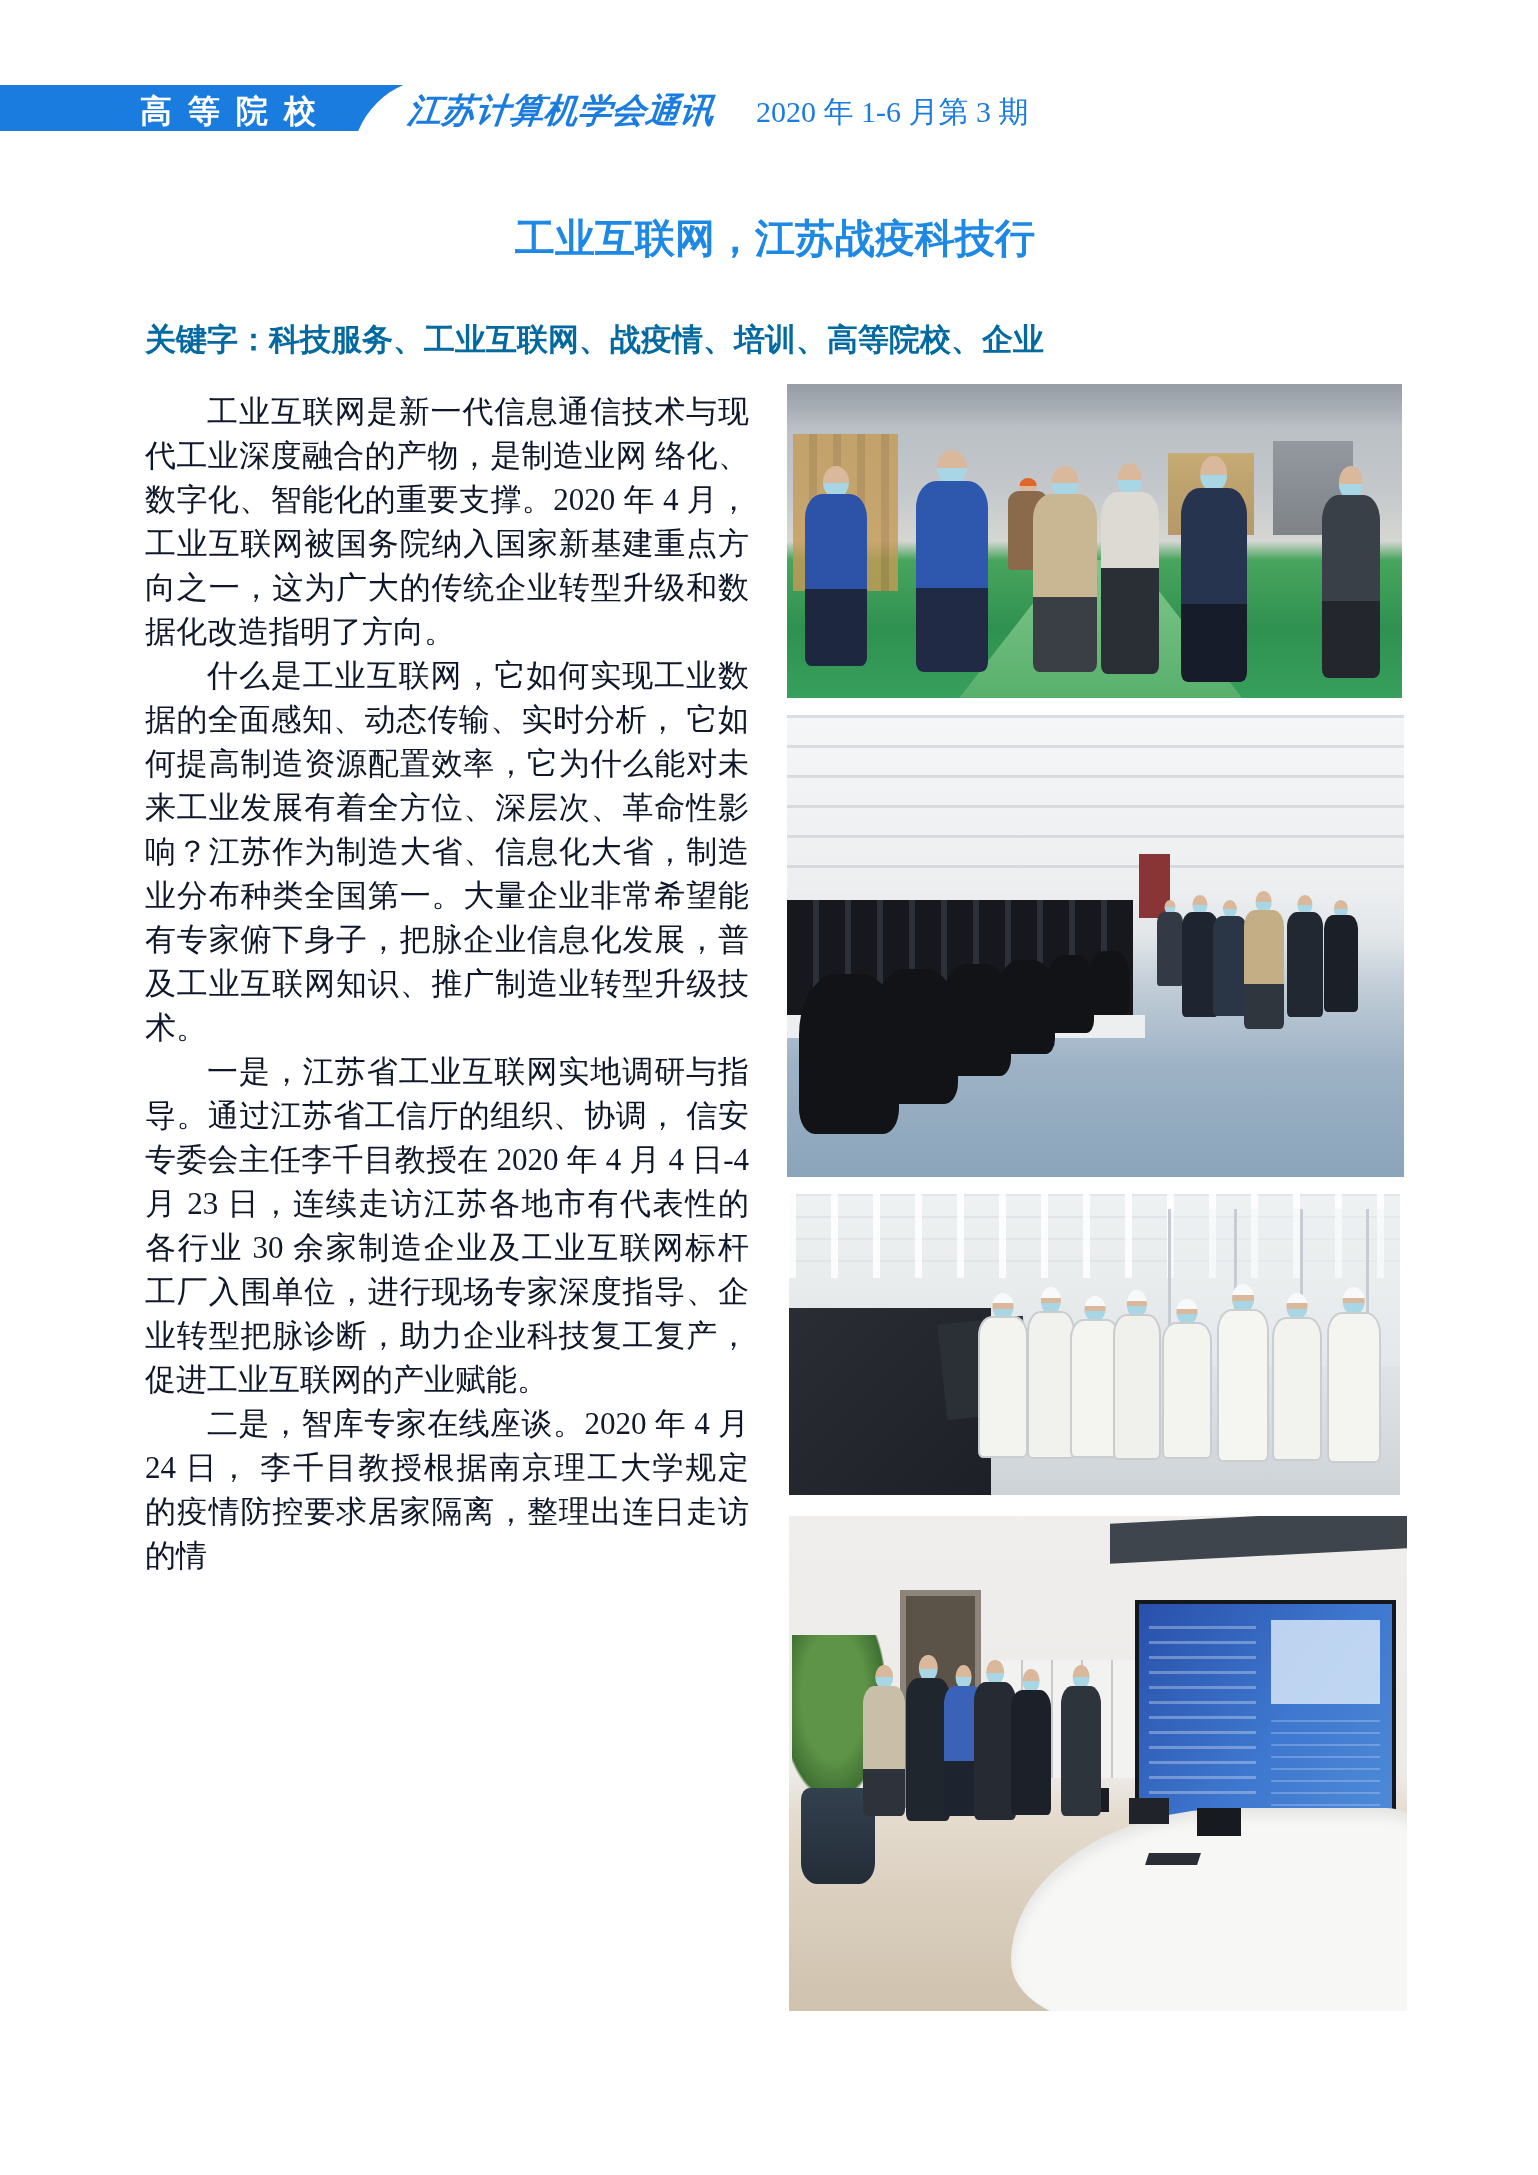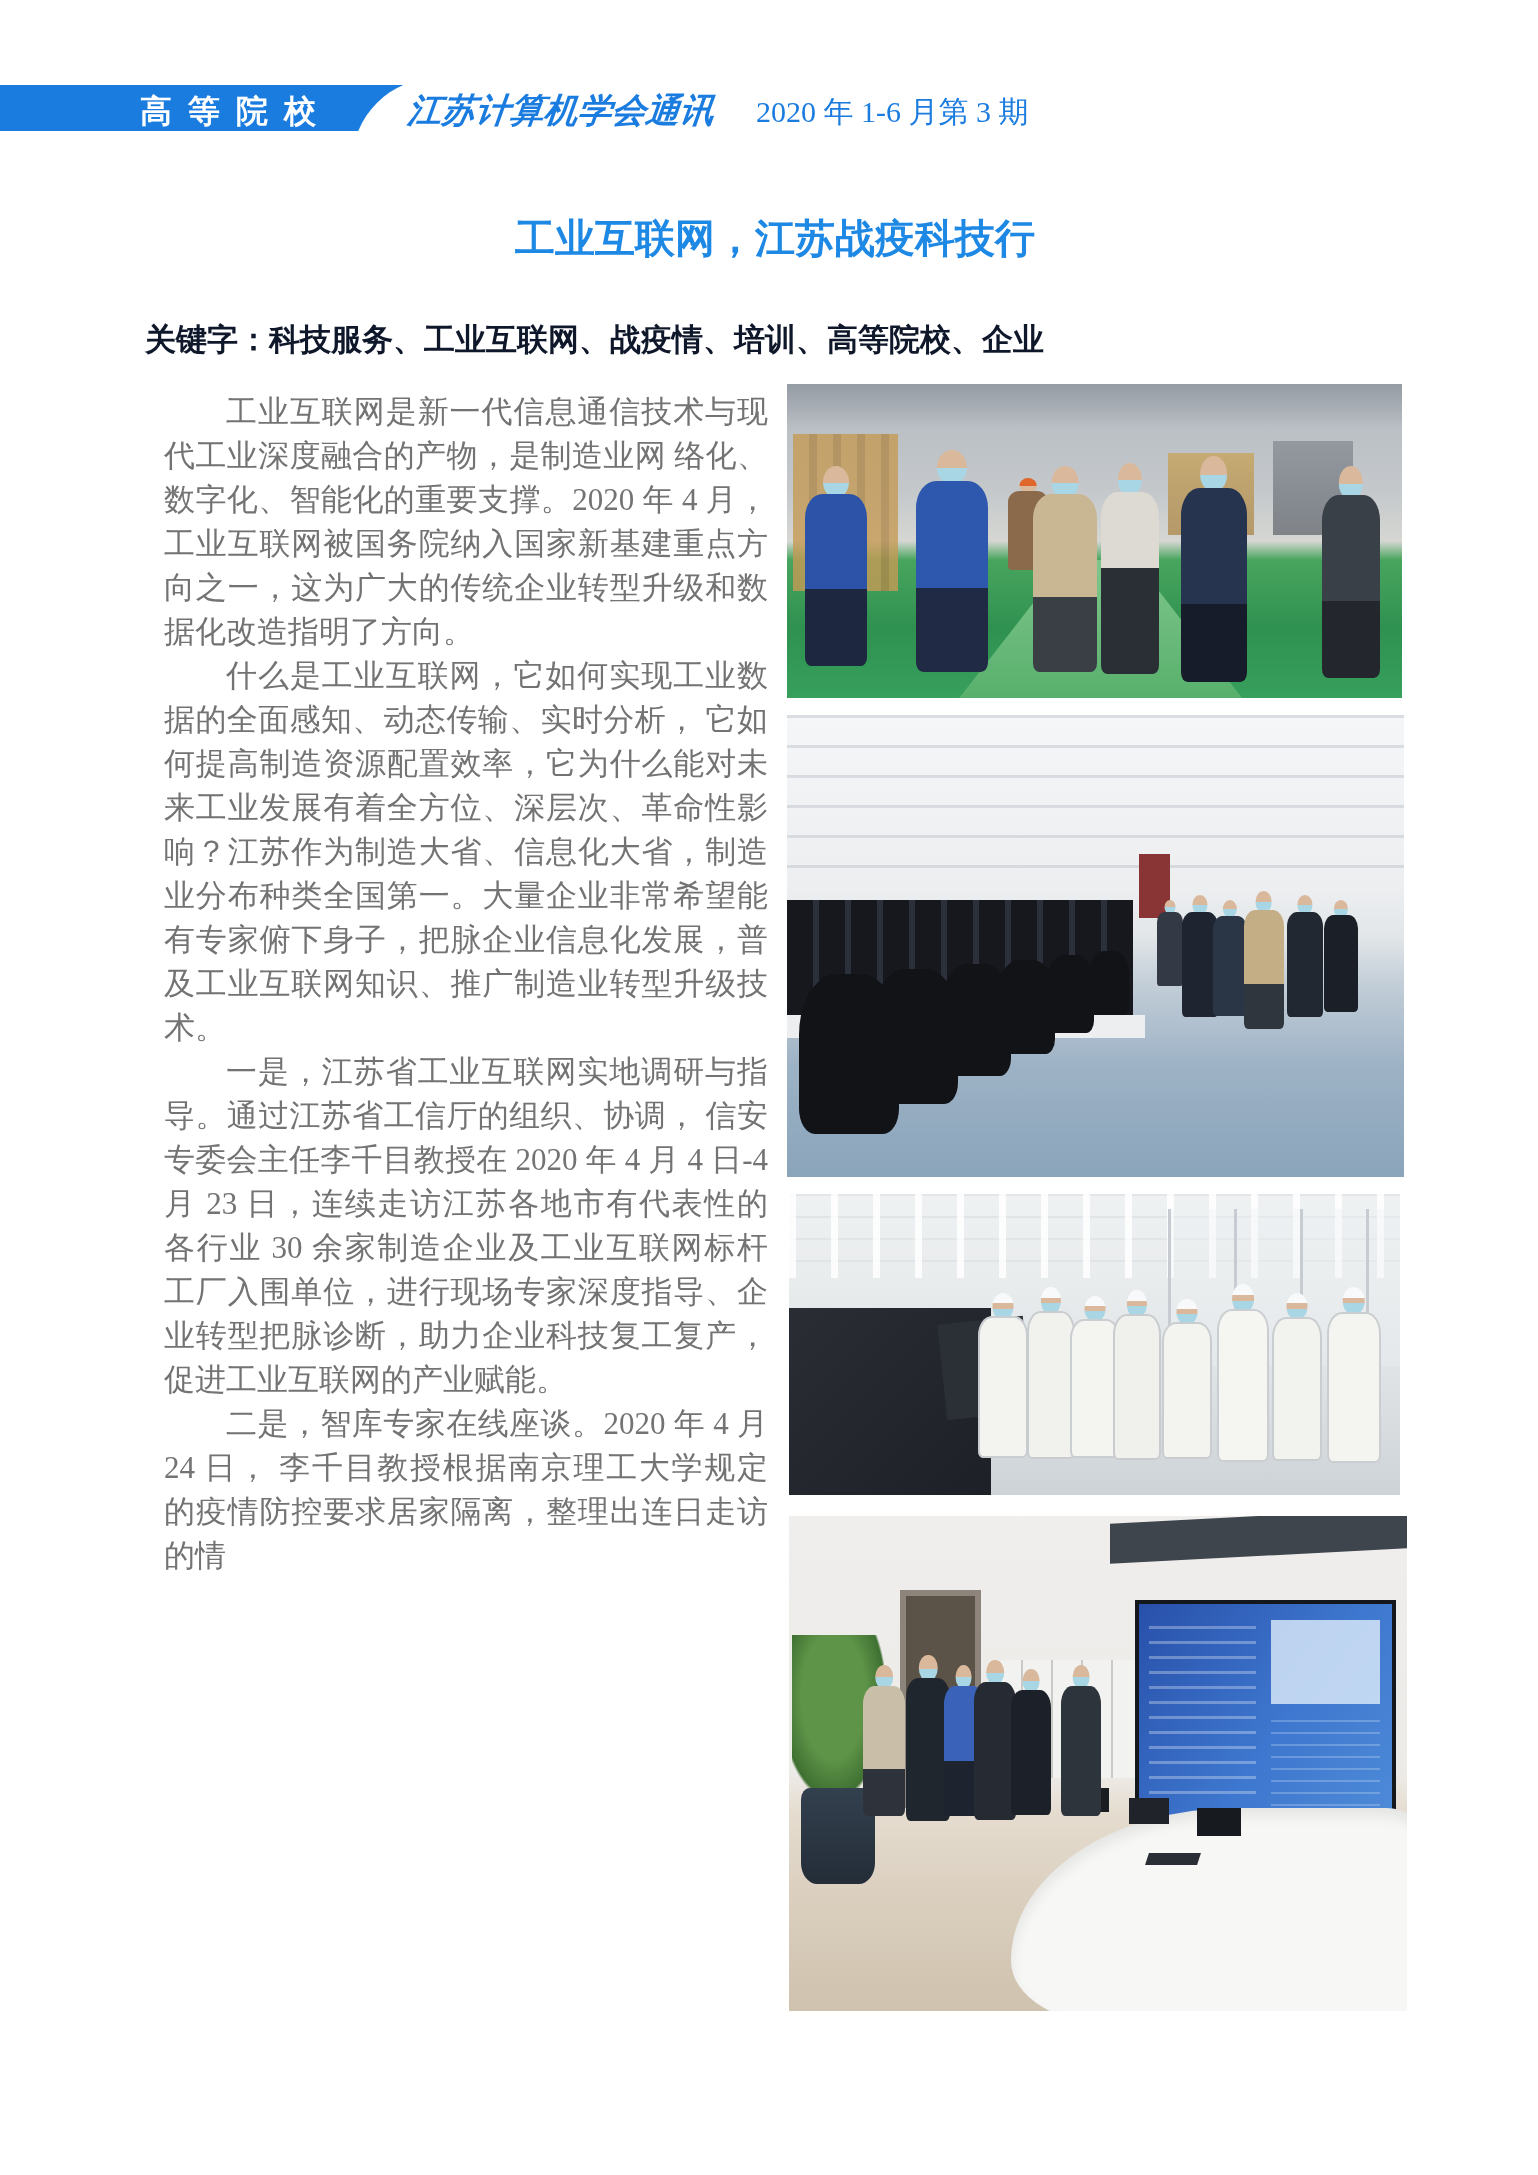--- a/index.html
+++ b/index.html
@@ -12,25 +12,25 @@
   .band-label{position:absolute;left:140px;top:90px;font-family:"Liberation Sans",sans-serif;
               font-size:32px;font-weight:bold;color:#ffffff;letter-spacing:16px;white-space:nowrap;}
   .journal-name{position:absolute;left:408px;top:88px;font-family:"Liberation Serif",serif;
                 font-size:34px;font-weight:bold;font-style:italic;color:#1b7ce0;transform:skewX(-6deg);white-space:nowrap;}
   .issue-info{position:absolute;left:756px;top:92px;font-size:30px;color:#1b7ce0;white-space:nowrap;}
 
   
   .article-title{position:absolute;left:145px;top:211px;width:1260px;text-align:center;
                  font-family:"Liberation Sans",sans-serif;font-size:40px;font-weight:bold;color:#1e88e5;}
   .keywords{position:absolute;left:145px;top:319px;font-family:"Liberation Sans",sans-serif;
-            font-size:31px;font-weight:600;color:#0f172a;white-space:nowrap;}
+            font-size:31px;font-weight:600;color:#0369a1;white-space:nowrap;}
 
   
   .body-col{position:absolute;left:145px;top:390px;width:604px;font-size:31px;line-height:44px;
-            color:#737373;text-align:justify;margin-left:19px;}
+            color:#0f172a;text-align:justify;}
   .body-col p{margin:0;text-indent:2em;}
 
   
   .ph{position:absolute;overflow:hidden;}
   .ph *{position:absolute;}
   .ph1{left:787px;top:384px;width:615px;height:314px;
        background:linear-gradient(180deg,#b4bac1 0%,#c4c8cb 34%,#d6d7d3 50%,#48a55e 56%,#2f9150 78%,#37a05c 100%);}
   .ph2{left:787px;top:715px;width:617px;height:462px;
        background:linear-gradient(180deg,#f5f6f7 0%,#ecEEf0 38%,#e2e6e9 48%,#c3ced8 58%,#9db2c5 76%,#8aa4ba 100%);}
   .ph3{left:789px;top:1194px;width:611px;height:301px;

